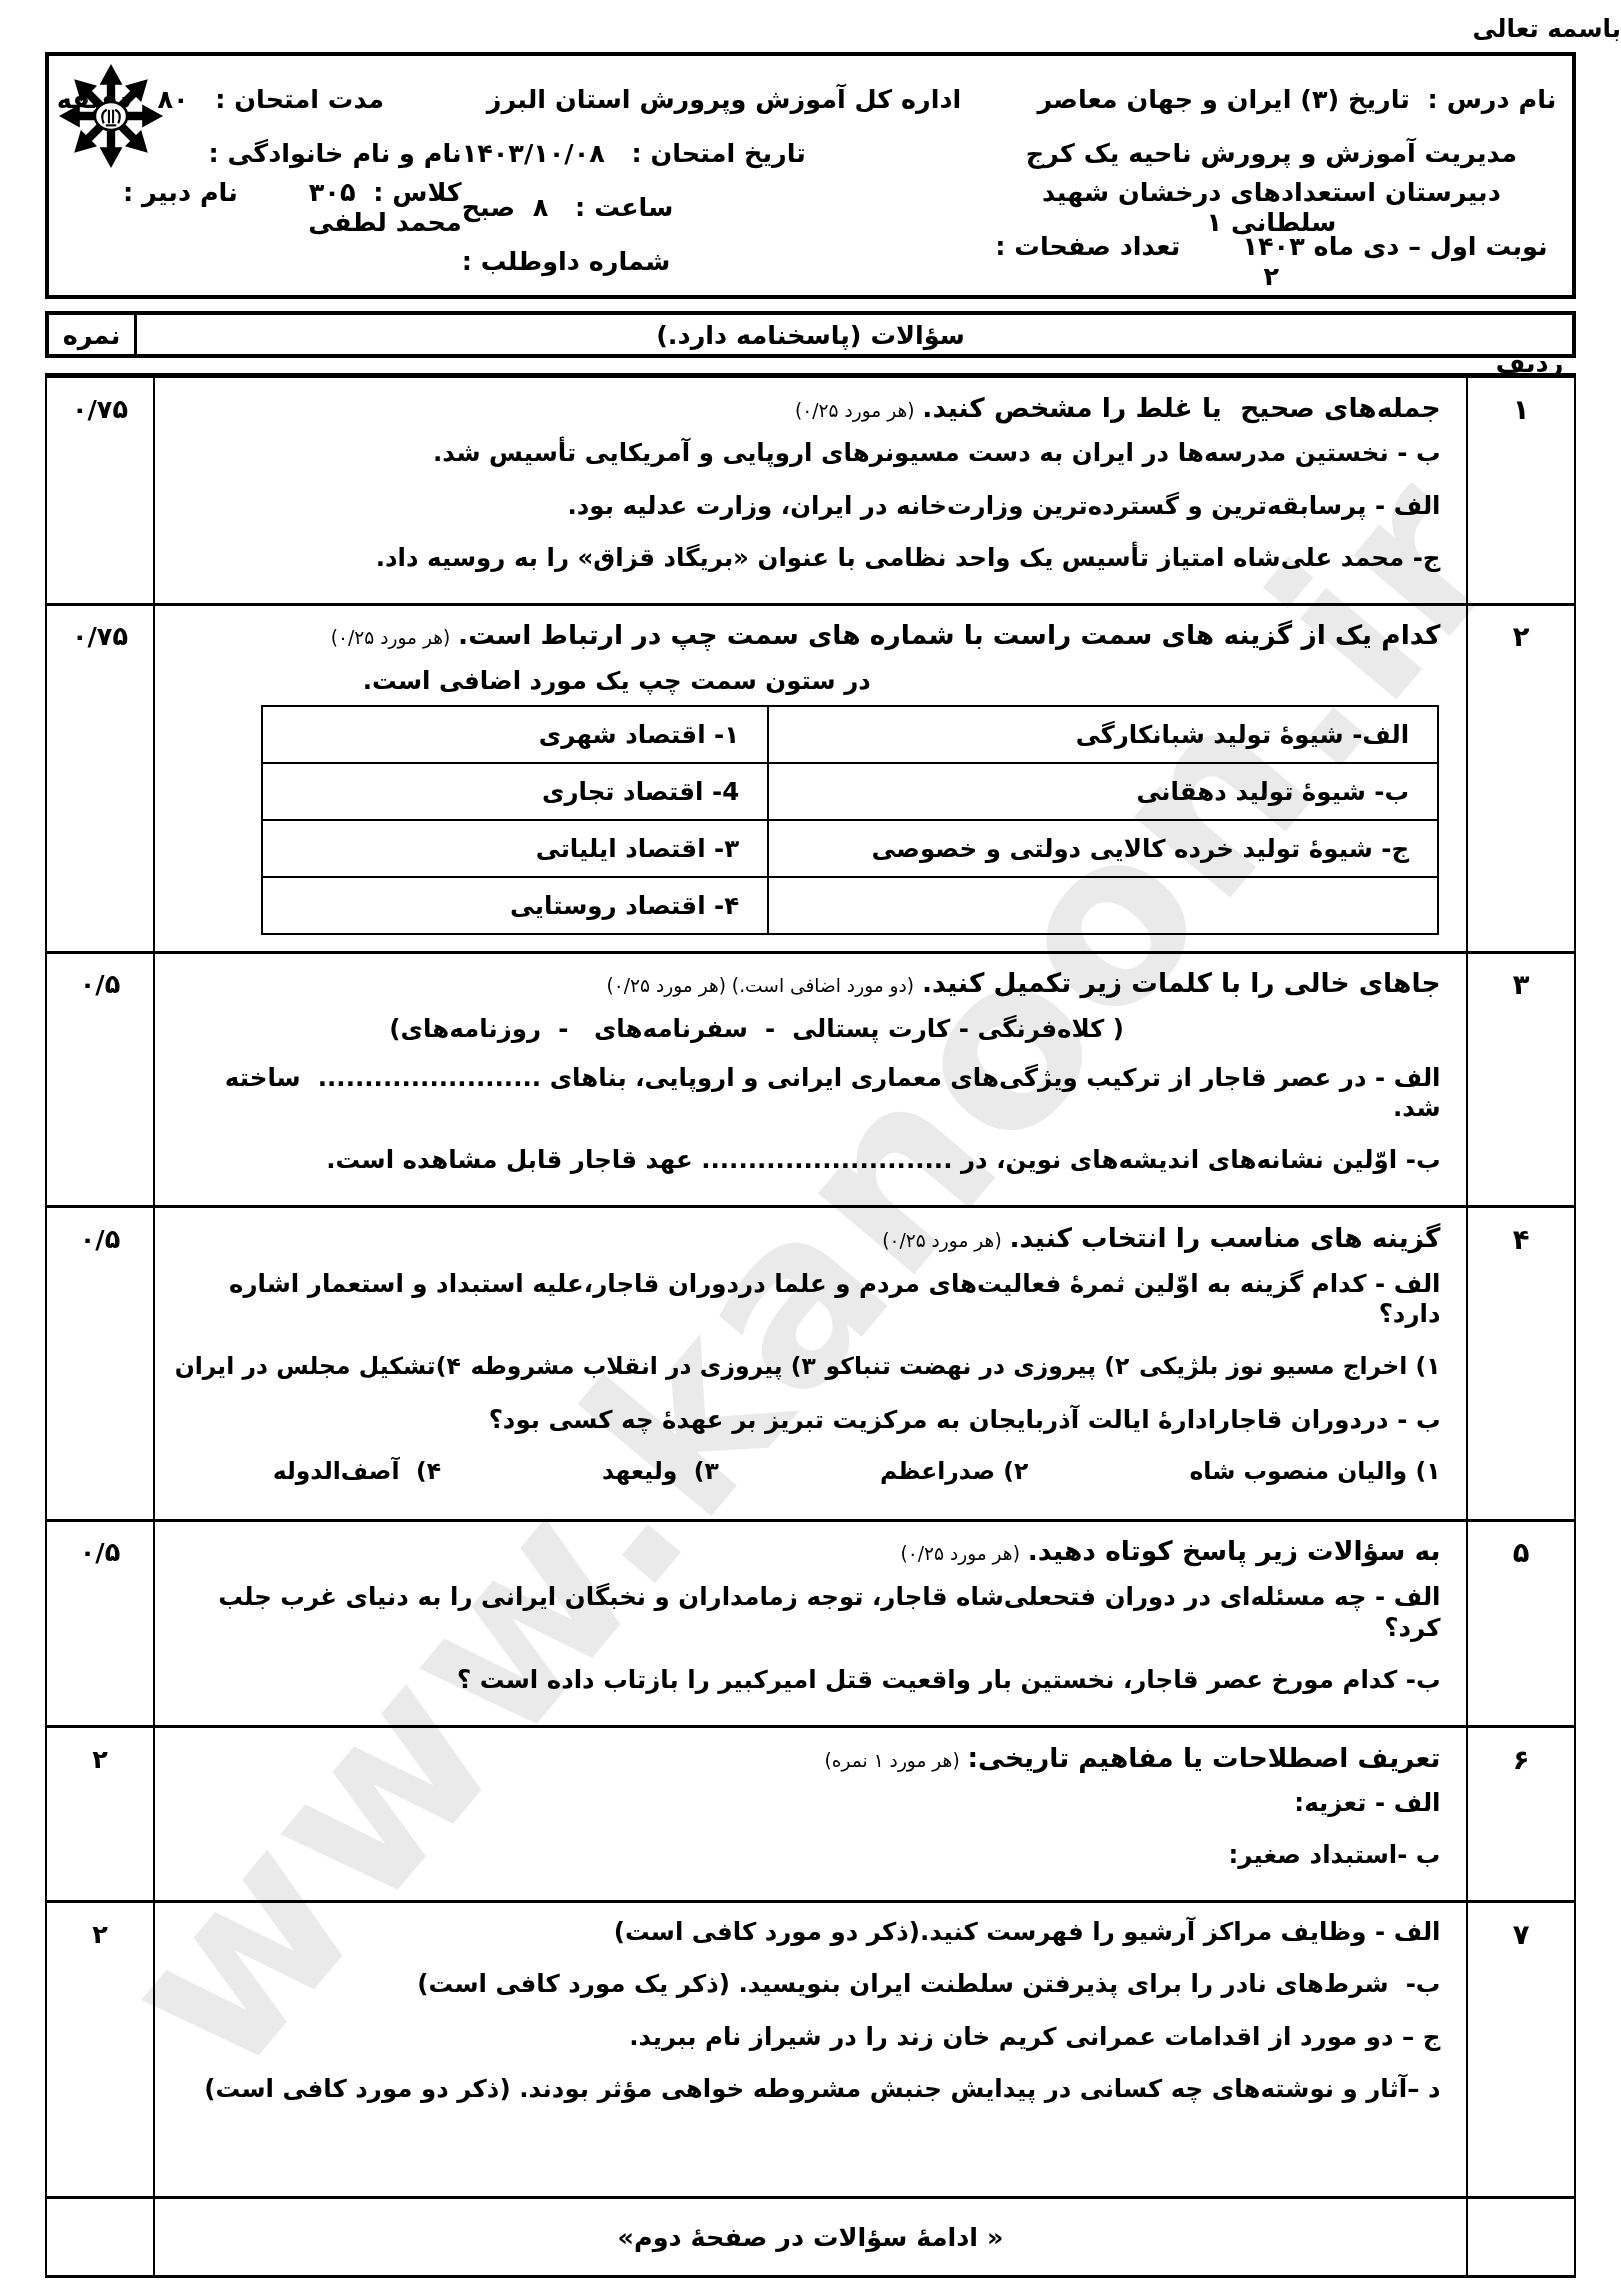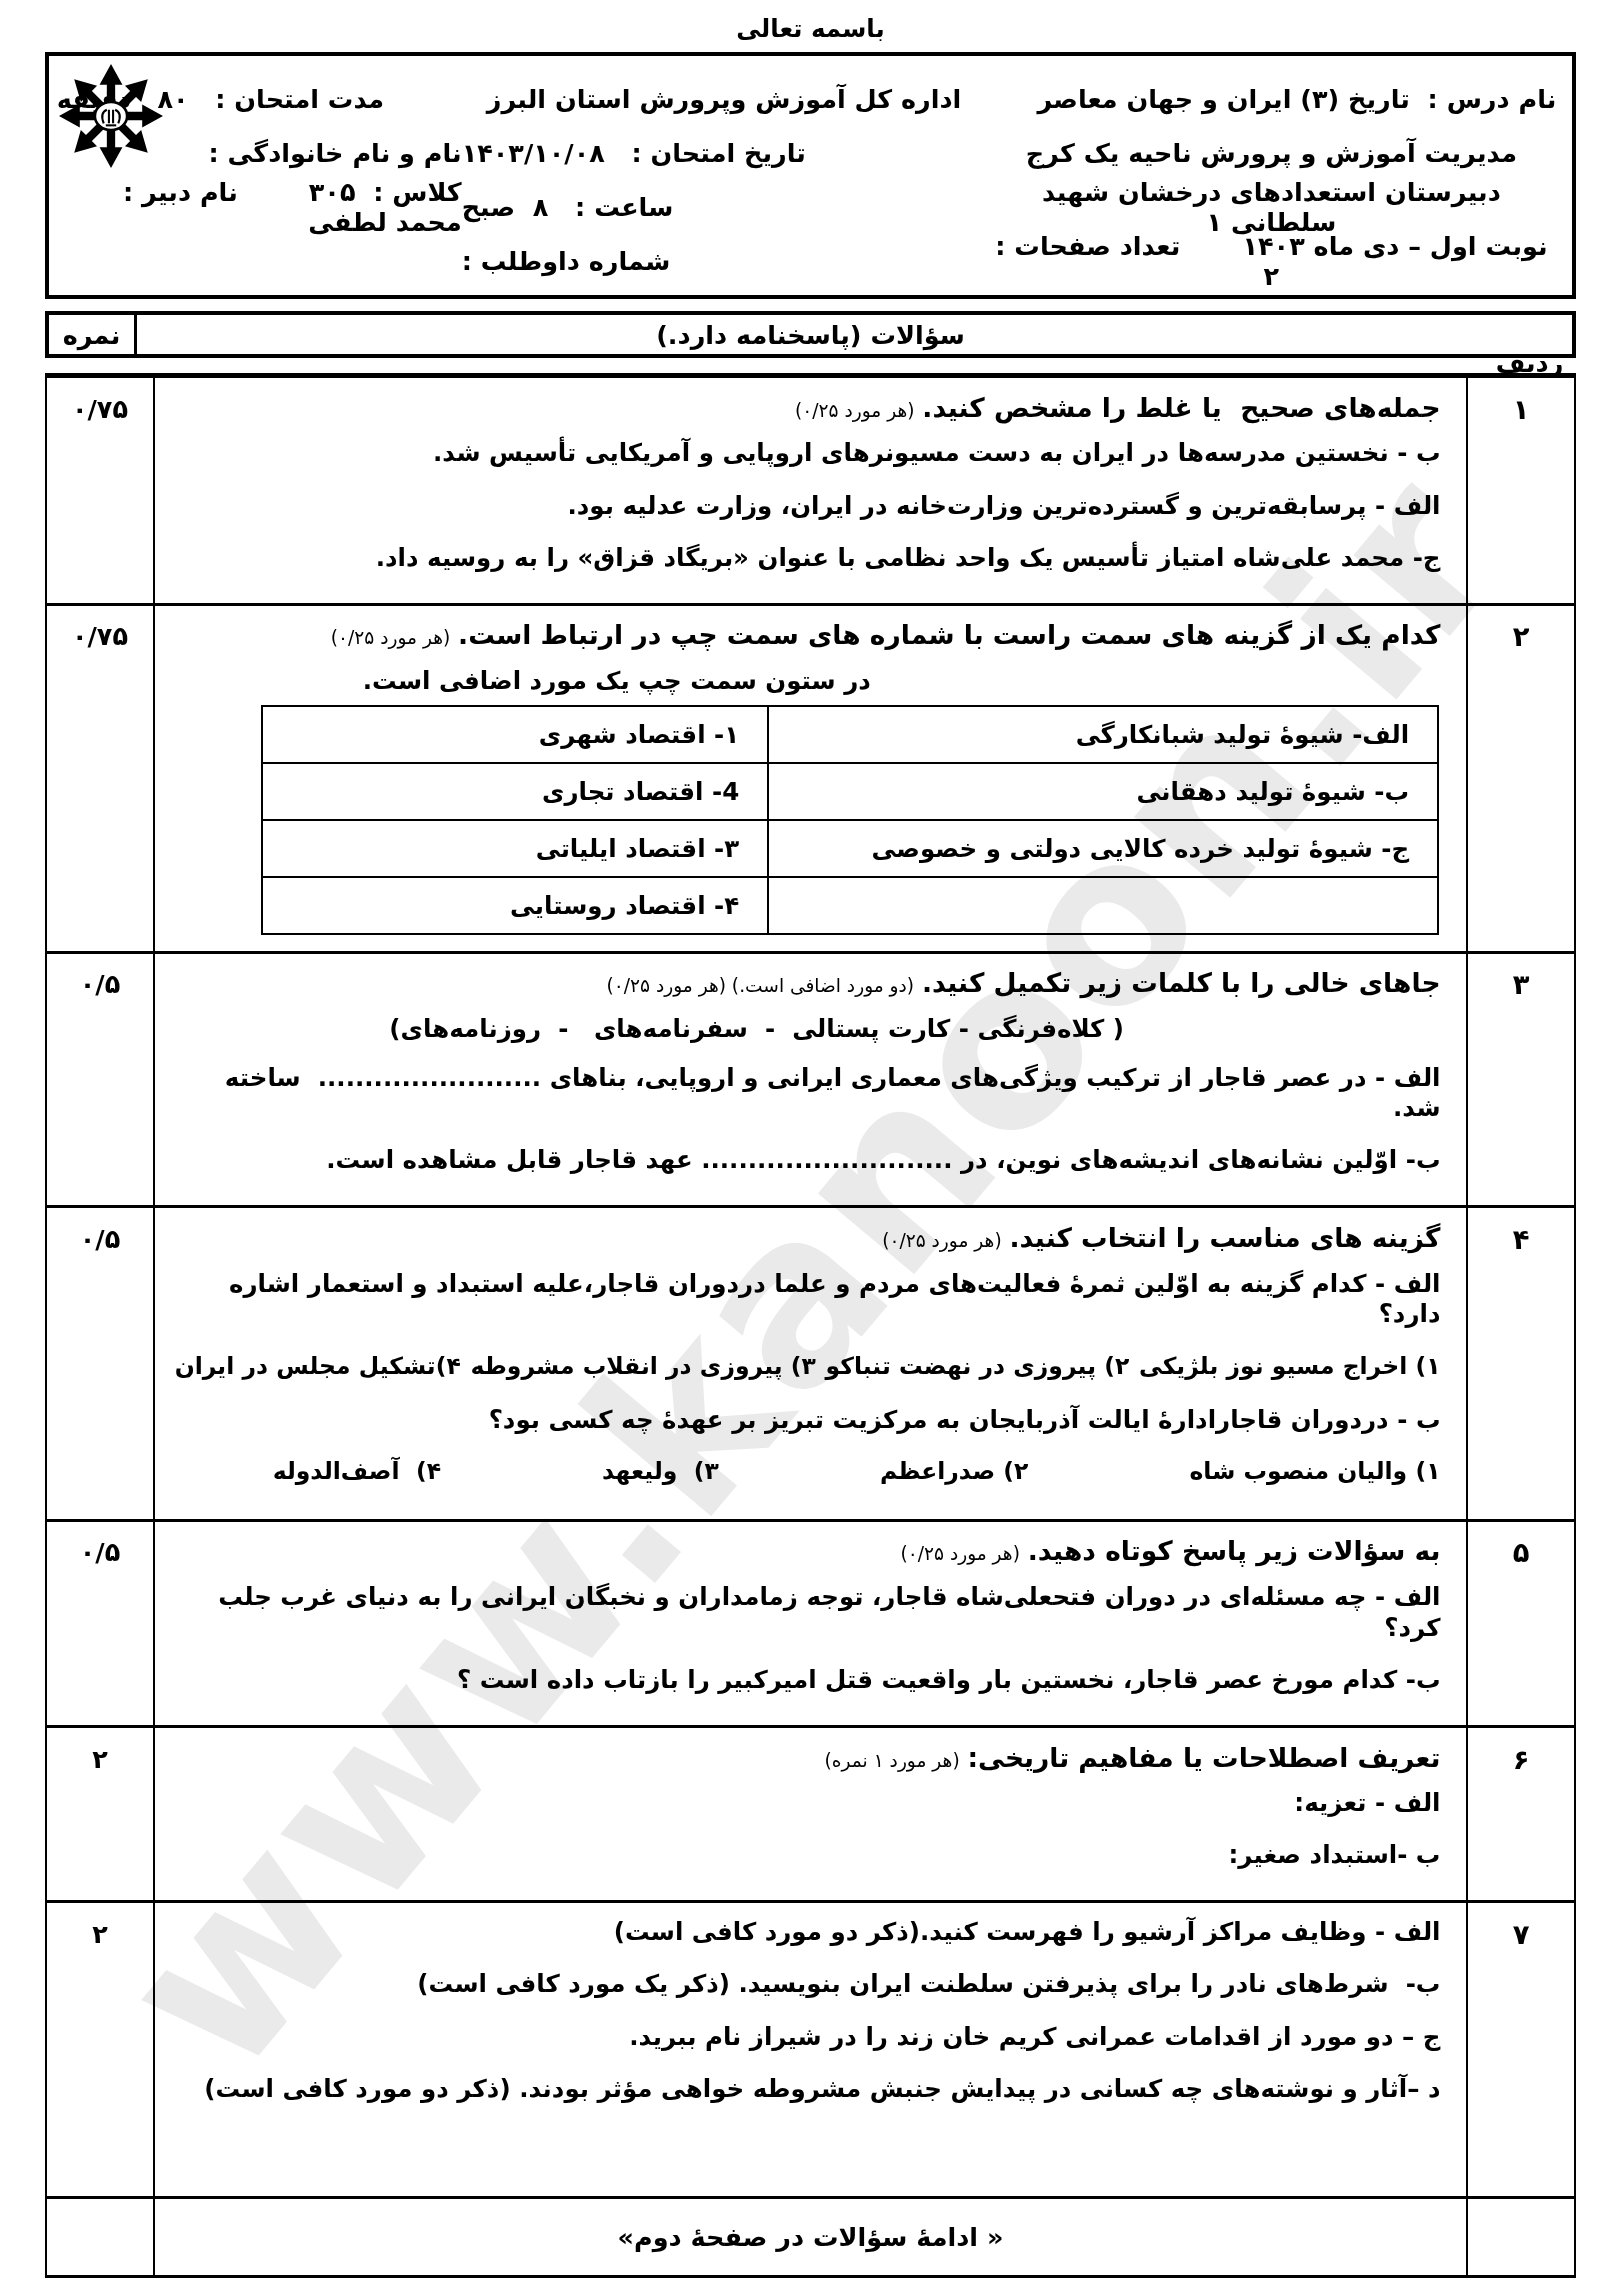--- a/index.html
+++ b/index.html
@@ -19,21 +19,21 @@
     position: absolute; left: 69px; top: 1950px;
     transform: rotate(-50deg); transform-origin: left top;
     direction: ltr;
     font-size: 230px; font-weight: bold; letter-spacing: 3.9px;
     color: #000; opacity: 0.08; white-space: nowrap;
     z-index: 0; pointer-events: none;
   }
   .content { position: relative; z-index: 1; }
 
   .bismillah {
-    text-align: center; padding-top: 13.7px;
+    padding-top: 13.7px;
     font-size: 24.5px; font-weight: bold;
   }
 
   
   .header-box {
     margin: 9.8px 45px 0 45px;
     border: 4.9px solid #000;
     height: 247px;
     position: relative;
   }

